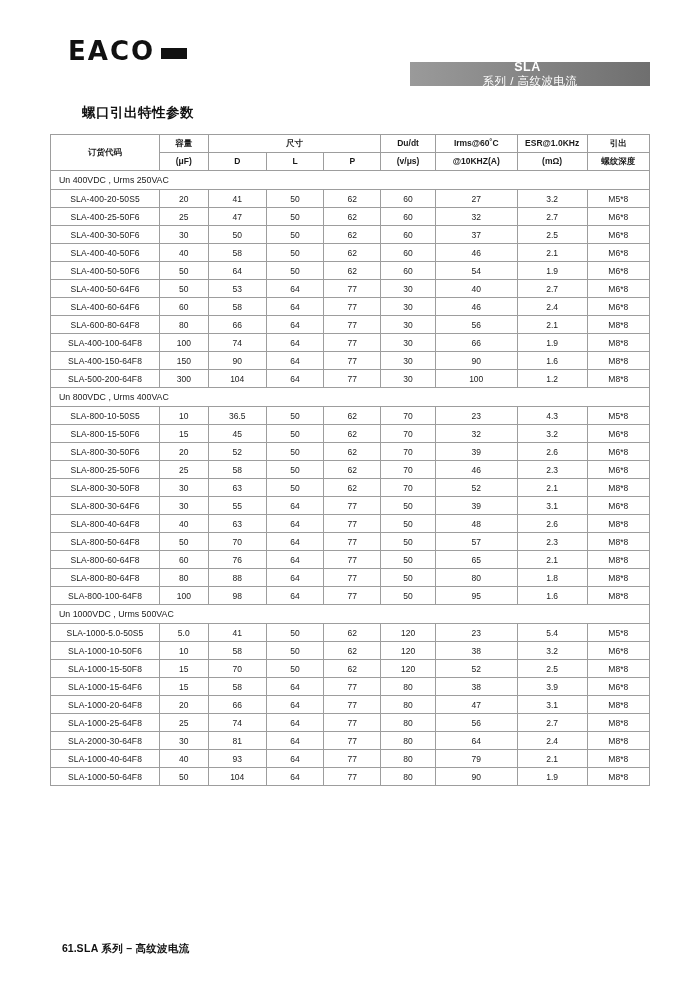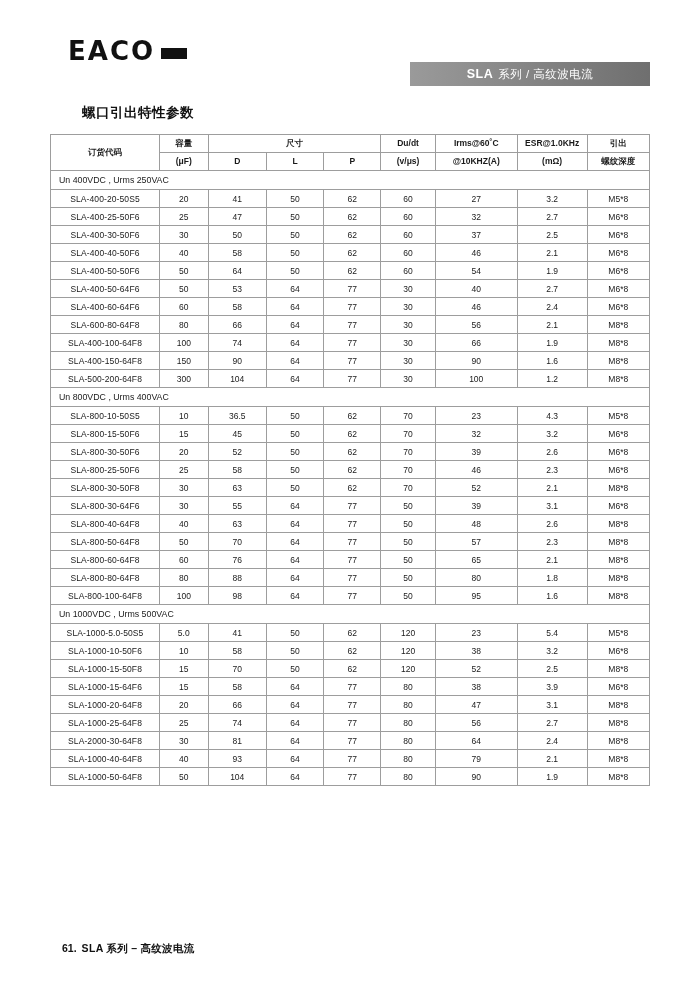--- a/index.html
+++ b/index.html
@@ -56,20 +56,21 @@
     width: 240px;
     height: 24px;
     background: #8d8d8d;
     background: linear-gradient(to right, #9a9a9a, #6f6f6f);
     color: #ffffff;
     display: flex;
     align-items: center;
     justify-content: center;
     font-size: 11.5px;
     letter-spacing: 0.5px;
+    flex-direction: column;
   }
   .series-band .sla {
     font-weight: bold;
     font-size: 12.5px;
     margin-right: 5px;
   }
 
   
   .section-title {
     margin-top: 42px;
@@ -140,21 +141,20 @@
     left: 62px;
     bottom: 34px;
     display: flex;
     align-items: baseline;
     font-size: 10px;
     color: #333333;
   }
   .footer .pg {
     font-weight: bold;
     font-size: 10.5px;
-    margin-right: 5px;
     color: #111111;
   }
   .footer .ft-title {
     font-weight: bold;
     font-size: 10.5px;
     color: #111111;
     letter-spacing: 0.3px;
   }
 </style>
 </head>

